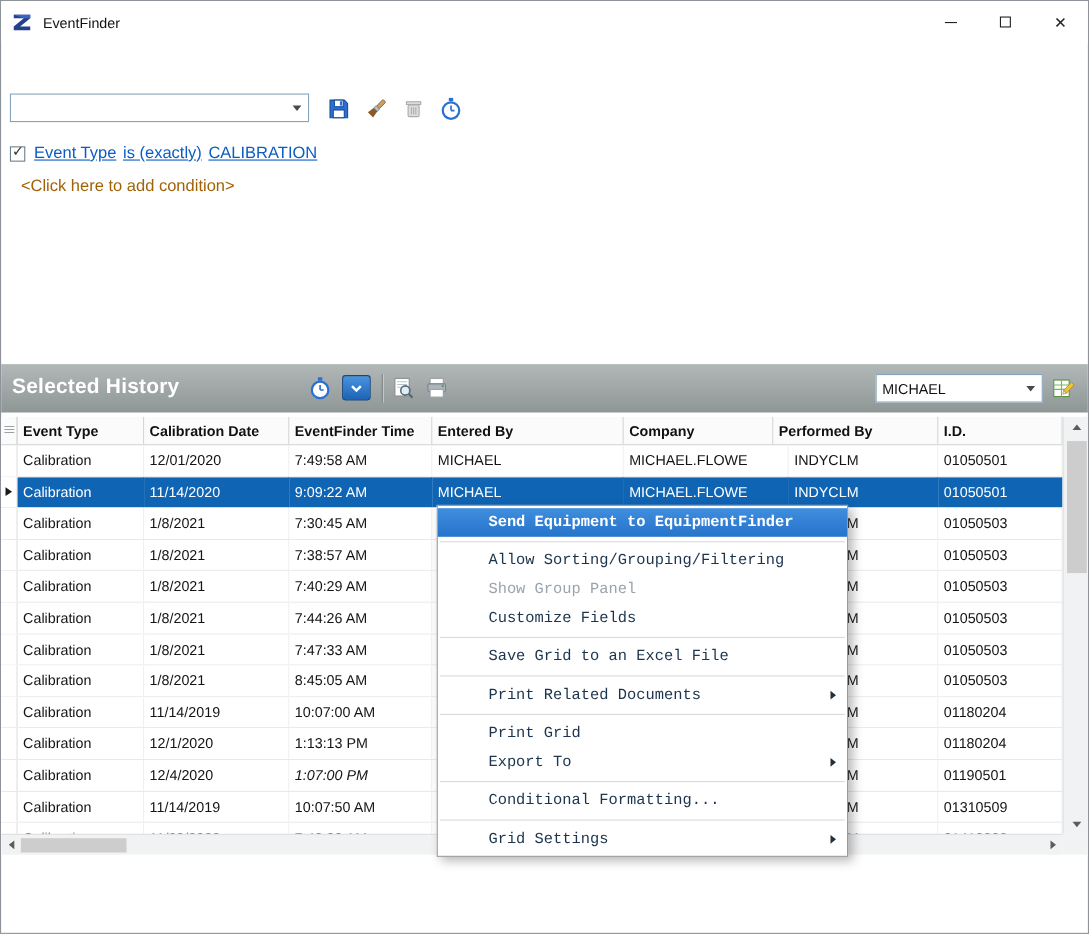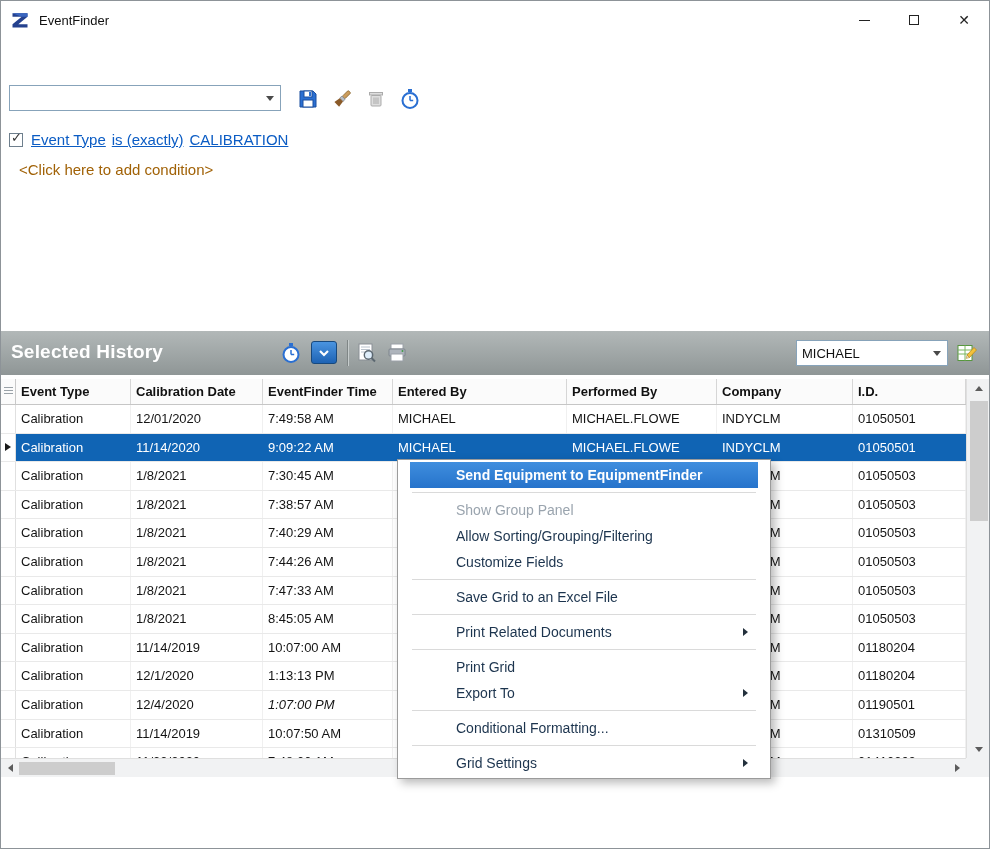--- a/index.html
+++ b/index.html
@@ -64,21 +64,21 @@
   .hscroll .left{top:0;left:0;width:18px;height:18px;}
   .hscroll .right{top:0;right:0;width:18px;height:18px;}
   .hthumb{position:absolute;top:3px;left:18px;width:96px;height:13px;background:#cdcdcd;}
   .scorner{position:absolute;left:965px;top:379px;width:25px;height:19px;background:#f1f2f3;}
   .tri-up-s{width:0;height:0;border-left:4px solid transparent;border-right:4px solid transparent;border-bottom:5px solid #5c5c5c;}
   .tri-down-s{width:0;height:0;border-left:4px solid transparent;border-right:4px solid transparent;border-top:5px solid #5c5c5c;}
   .tri-left-s{width:0;height:0;border-top:4px solid transparent;border-bottom:4px solid transparent;border-right:5px solid #5c5c5c;}
   .tri-right-s{width:0;height:0;border-top:4px solid transparent;border-bottom:4px solid transparent;border-left:5px solid #5c5c5c;}
 
   
-  .context-menu{position:absolute;left:396px;top:458px;width:374px;background:#fff;border:1px solid #9b9b9b;box-shadow:4px 4px 9px rgba(0,0,0,.28);padding:2px 12px;z-index:50;}
+  .context-menu{position:absolute;left:396px;top:458px;width:374px;background:#fff;border:1px solid #9b9b9b;box-shadow:4px 4px 9px rgba(0,0,0,.28);padding:2px 0;z-index:50;font-family:Liberation Mono, monospace;}
   .mitem{position:relative;height:26px;line-height:26px;padding-left:46px;font-size:14px;color:#1c344e;white-space:nowrap;cursor:default;}
   .mitem.hot{background:linear-gradient(var(--hot1,#3f8ede),var(--hot2,#2673cb));color:#fff;font-weight:bold;}
   .mitem.dis{color:#9aa4ae;}
   .subarrow{position:absolute;right:10px;top:9px;width:0;height:0;border-left:5px solid #23303c;border-top:4px solid transparent;border-bottom:4px solid transparent;}
   .msep{height:1px;background:#dadada;margin:4px 2px;}
 </style>
 </head>
 <body>
 
 <div class="window">
@@ -218,22 +218,22 @@
   <div class="grid">
     <div class="grid-header-row">
       <div class="indhcell">
           <span class="corner-glyph"></span>
         </div>
 
     <div class="hcell" style="width: 115px;">Event Type</div>
         <div class="hcell" style="width: 132px;">Calibration Date</div>
         <div class="hcell" style="width: 130px;">EventFinder Time</div>
         <div class="hcell" style="width: 174px;">Entered By</div>
+        <div class="hcell" style="width: 136px;">Company</div>
         <div class="hcell" style="width: 150px;">Performed By</div>
-        <div class="hcell" style="width: 136px;">Company</div>
         <div class="hcell" style="width: 113px;">I.D.</div>
       </div>
     <div class="grid-body">
 
     <div class="grow">
           <div class="indcell"></div>
           <div class="gcell" style="width: 115px;">Calibration</div>
           <div class="gcell" style="width: 132px;">12/01/2020</div>
           <div class="gcell" style="width: 130px;">7:49:58 AM</div>
           <div class="gcell" style="width: 174px;">MICHAEL</div>
@@ -383,22 +383,22 @@
           <span class="tri-right-s"></span>
         </div>
     </div>
     <div class="scorner"></div>
   </div>
 
   <div class="context-menu">
 
   <div class="mitem hot"><span>Send Equipment to EquipmentFinder</span></div>
       <div class="msep"></div>
+      <div class="mitem"><span>Allow Sorting/Grouping/Filtering</span></div>
       <div class="mitem dis"><span>Show Group Panel</span></div>
-      <div class="mitem"><span>Allow Sorting/Grouping/Filtering</span></div>
       <div class="mitem"><span>Customize Fields</span></div>
       <div class="msep"></div>
       <div class="mitem"><span>Save Grid to an Excel File</span></div>
       <div class="msep"></div>
       <div class="mitem"><span>Print Related Documents</span><span class="subarrow"></span></div>
       <div class="msep"></div>
       <div class="mitem"><span>Print Grid</span></div>
       <div class="mitem"><span>Export To</span><span class="subarrow"></span></div>
       <div class="msep"></div>
       <div class="mitem"><span>Conditional Formatting...</span></div>

